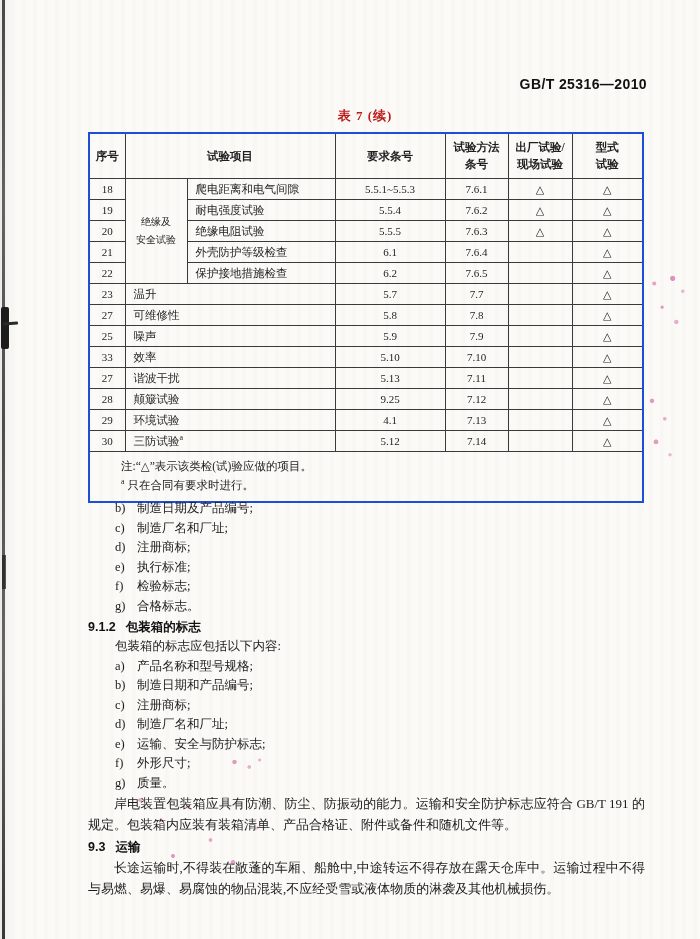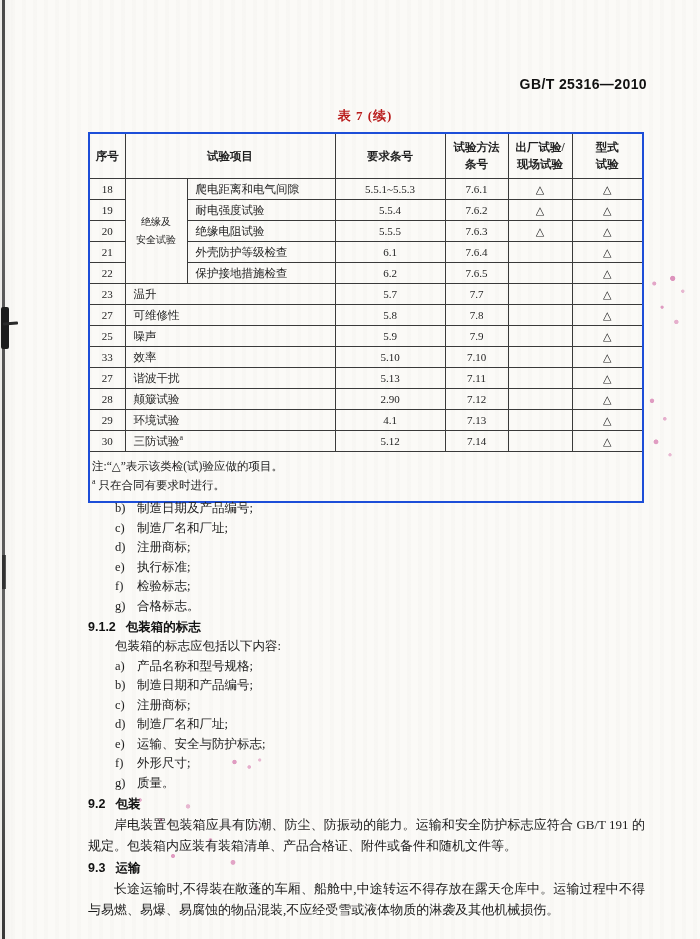--- a/index.html
+++ b/index.html
@@ -59,21 +59,21 @@
   table{position:absolute;left:88px;top:132px;width:554px;border-collapse:collapse;table-layout:fixed;
     border:2px solid #1d4ed8;}
   th,td{border:1px solid #3a3a3a;padding:0;font-size:11px;color:#1e1e1e;overflow:hidden;white-space:nowrap;}
   thead th{height:44px;font-weight:bold;font-size:11.5px;text-align:center;vertical-align:middle;line-height:17px;}
   tbody tr.data-row{height:21px;}
   td.c-no{text-align:center;}
   td.c-group{text-align:center;vertical-align:middle;line-height:18px;font-size:10px;}
   td.c-item{text-align:left;padding-left:8px;font-size:11.5px;margin-left:24px;}
   td.c-req,td.c-met,td.c-fac,td.c-typ{text-align:center;font-family:"Liberation Serif","DejaVu Serif",serif;}
   td.c-fac,td.c-typ{font-size:11px;color:#222;}
-  td.c-note{padding:5px 8px 6px 2px;line-height:19px;font-size:11.5px;white-space:normal;}
+  td.c-note{padding:5px 8px 6px 31px;line-height:19px;font-size:11.5px;white-space:normal;}
   sup{font-size:8px;vertical-align:super;line-height:0;}
 
   
   .content{position:absolute;left:88px;top:499px;width:557px;font-size:12.5px;color:#1c1c1c;}
   .li{display:flex;height:19.5px;line-height:19.5px;}
   .li .marker{width:22px;margin-left:27px;flex:0 0 auto;}
   .li .txt{flex:1;}
   .sec-heading{display:flex;gap:10px;height:20px;line-height:20px;
     font-family:"Liberation Sans","DejaVu Sans",sans-serif;font-weight:bold;font-size:12.5px;color:#111;}
   .sec-heading.mt{margin-top:1px;}
@@ -210,21 +210,21 @@
         <td class="c-no">27</td>
         <td class="c-item" colspan="2">谐波干扰</td>
         <td class="c-req">5.13</td>
         <td class="c-met">7.11</td>
         <td class="c-fac"></td>
         <td class="c-typ">△</td>
       </tr>
       <tr class="data-row">
         <td class="c-no">28</td>
         <td class="c-item" colspan="2">颠簸试验</td>
-        <td class="c-req">2.90</td>
+        <td class="c-req">9.25</td>
         <td class="c-met">7.12</td>
         <td class="c-fac"></td>
         <td class="c-typ">△</td>
       </tr>
       <tr class="data-row">
         <td class="c-no">29</td>
         <td class="c-item" colspan="2">环境试验</td>
         <td class="c-req">4.1</td>
         <td class="c-met">7.13</td>
         <td class="c-fac"></td>
@@ -302,24 +302,20 @@
       </div>
     <div class="li">
         <span class="marker">f)</span>
         <span class="txt">外形尺寸;</span>
       </div>
     <div class="li">
         <span class="marker">g)</span>
         <span class="txt">质量。</span>
       </div>
 
-    <div class="sec-heading mt">
-      <span>9.2</span>
-      <span>包装</span>
-    </div>
     <p class="para">岸电装置包装箱应具有防潮、防尘、防振动的能力。运输和安全防护标志应符合 GB/T 191 的规定。包装箱内应装有装箱清单、产品合格证、附件或备件和随机文件等。</p>
 
     <div class="sec-heading mt">
       <span>9.3</span>
       <span>运输</span>
     </div>
     <p class="para">长途运输时,不得装在敞蓬的车厢、船舱中,中途转运不得存放在露天仓库中。运输过程中不得与易燃、易爆、易腐蚀的物品混装,不应经受雪或液体物质的淋袭及其他机械损伤。</p>
 
   </div>
 

